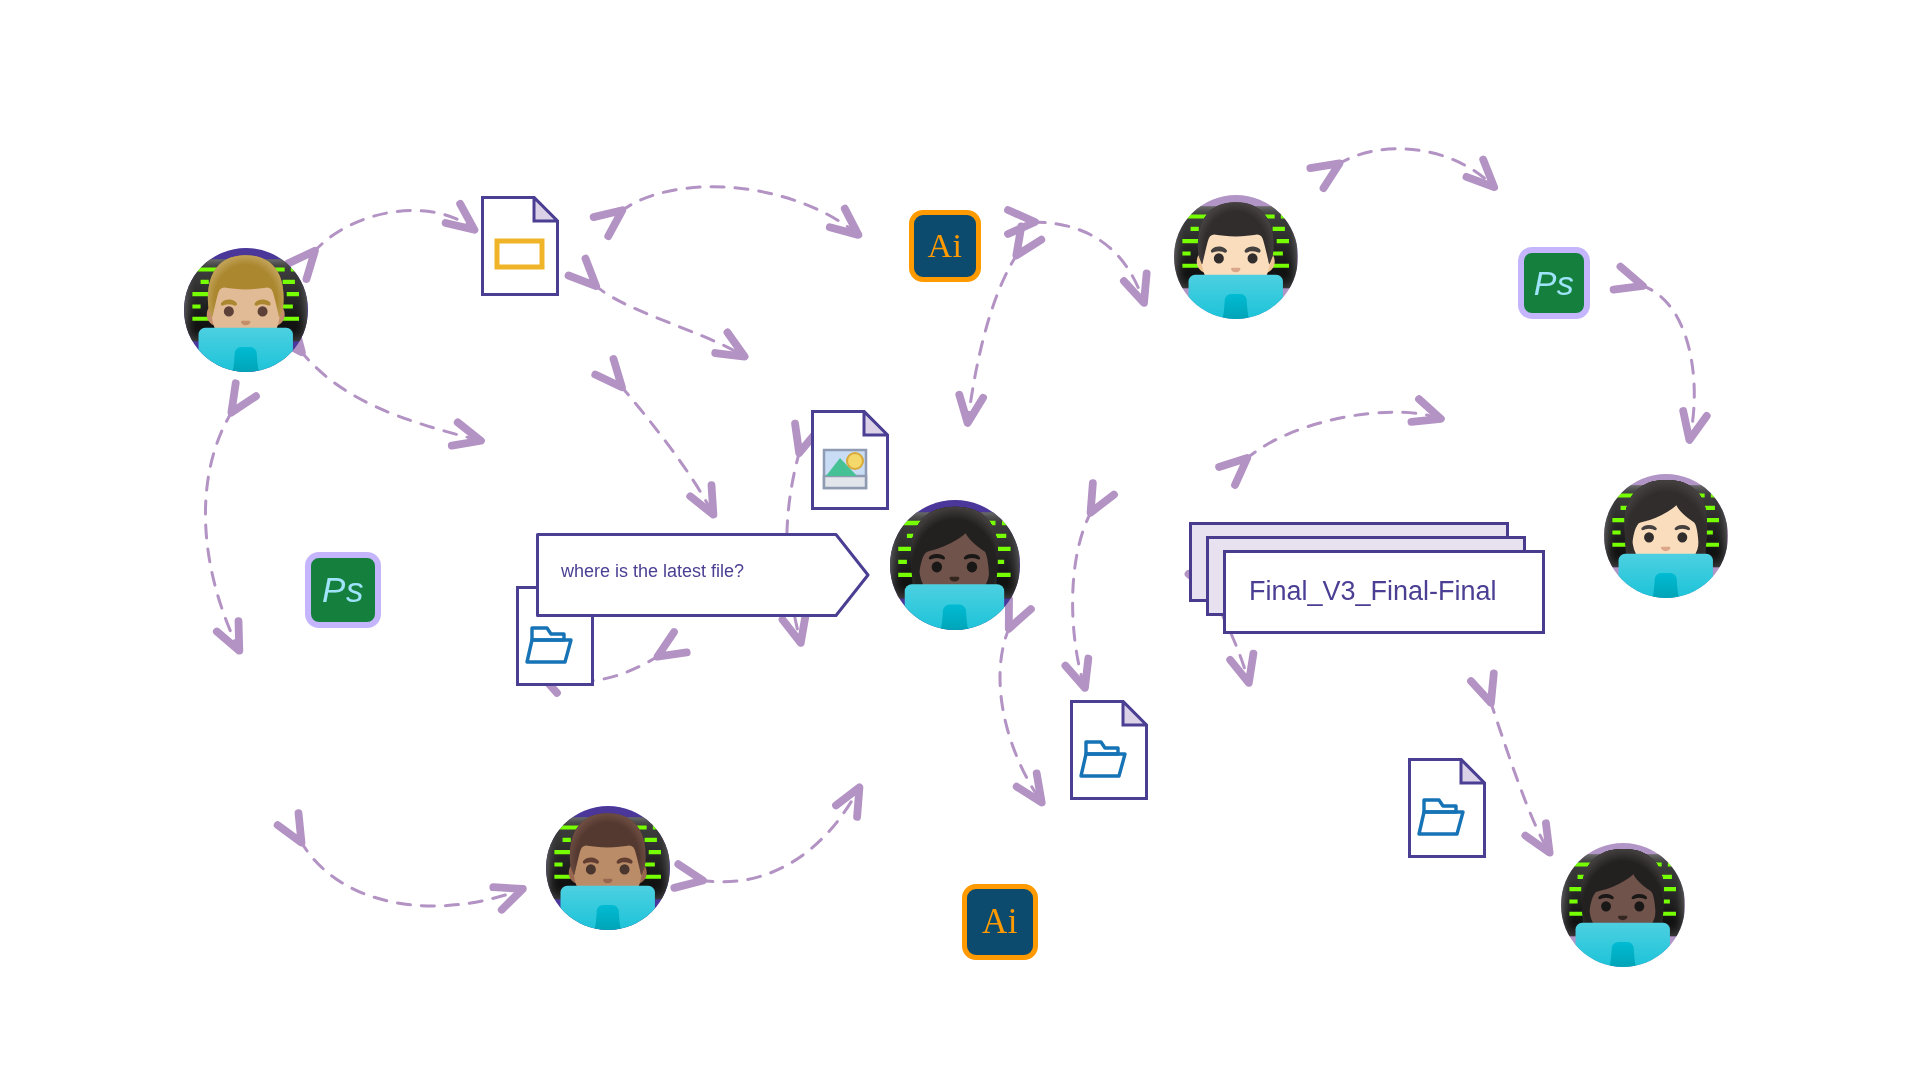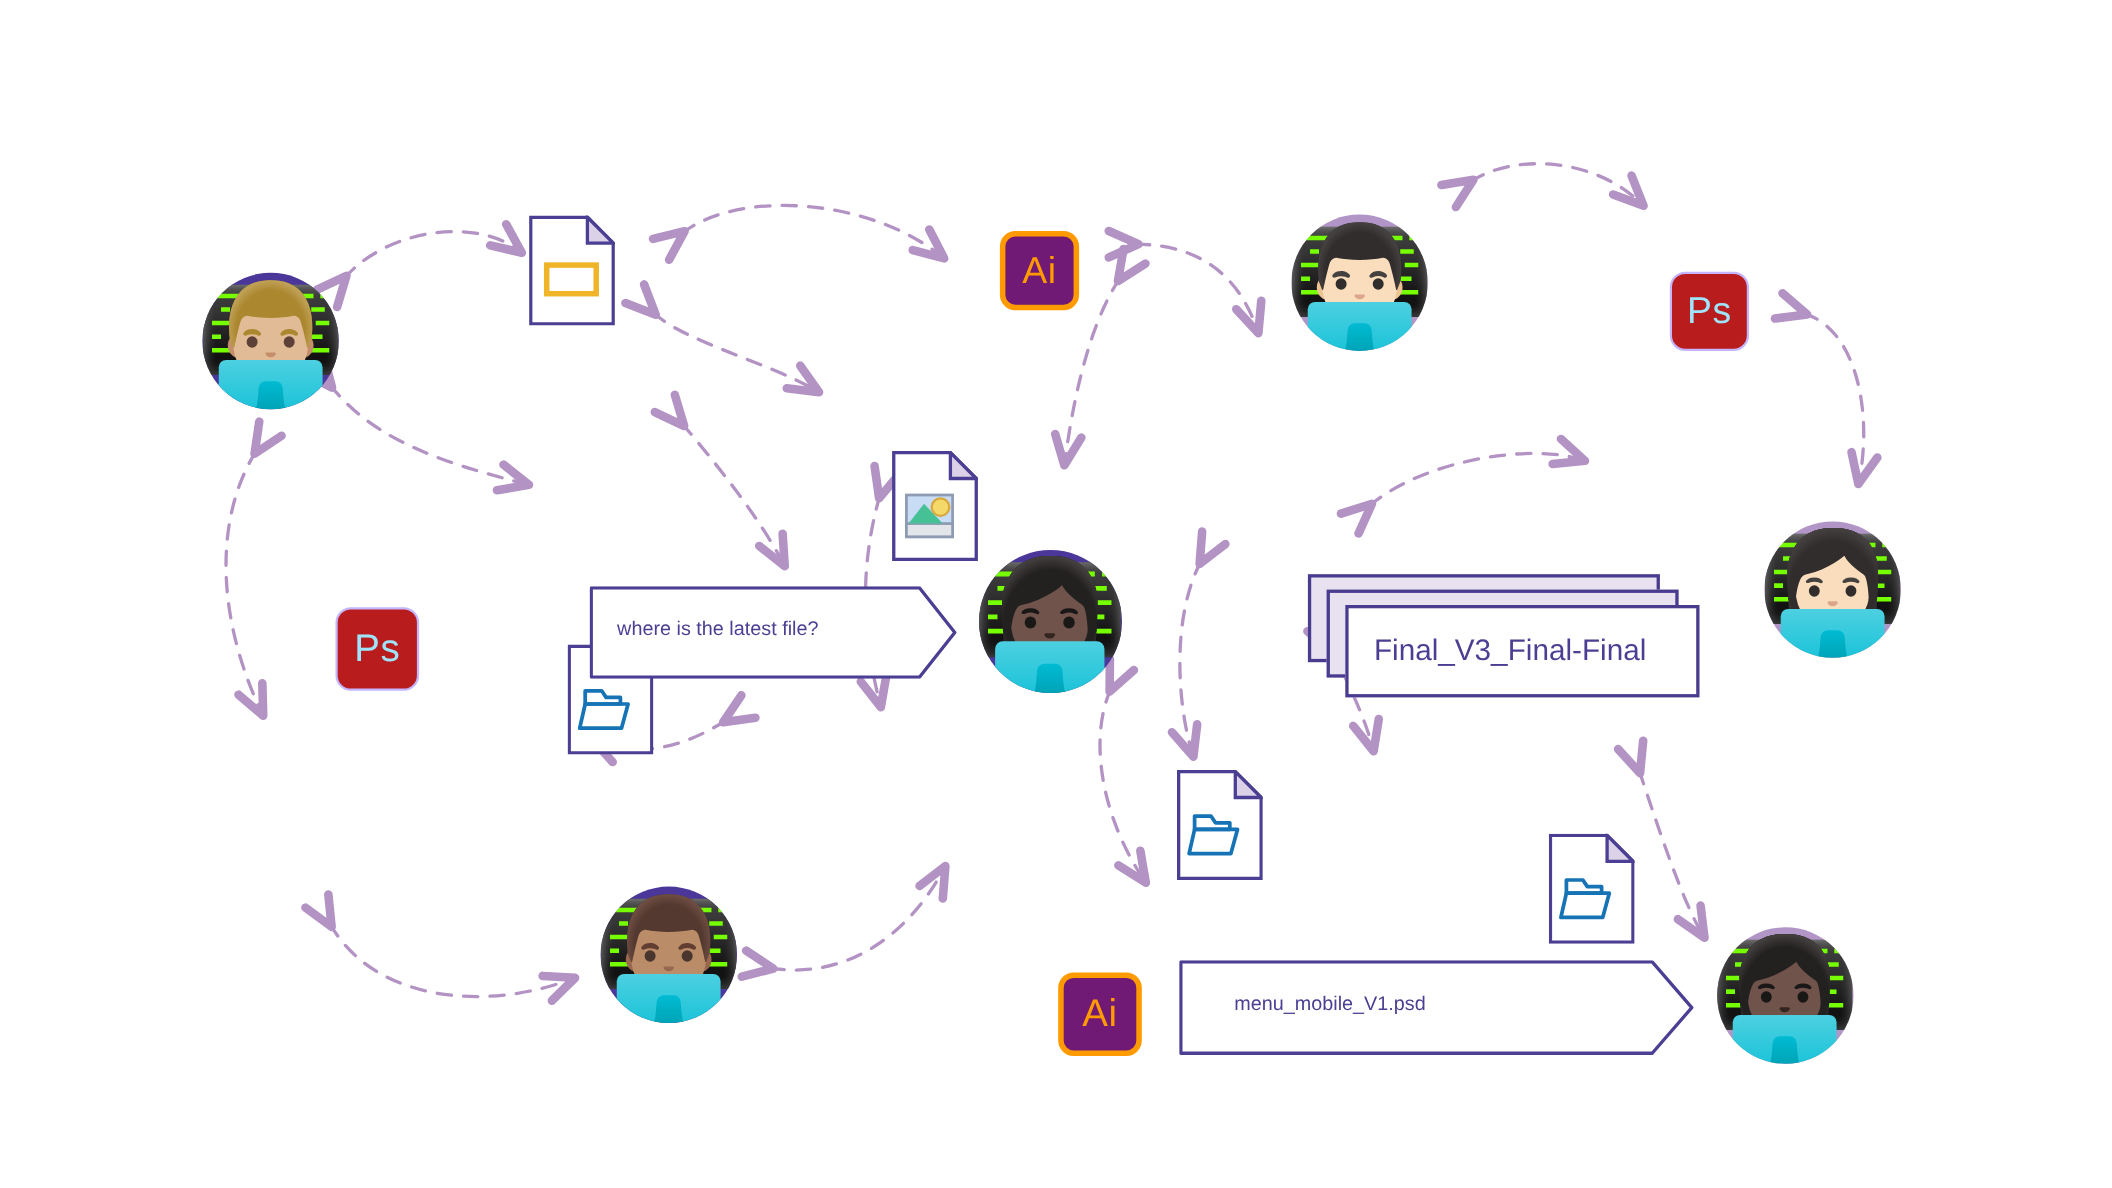--- a/index.html
+++ b/index.html
@@ -47,28 +47,30 @@
   .apptile {
     border-radius: 14px;
     display: flex;
     align-items: center;
     justify-content: center;
     font-weight: 400;
     letter-spacing: 0.5px;
     box-sizing: border-box;
   }
   .apptile.ps {
-    background: #b91c1c;
-    border: 2px solid #c4b5fd;
+    background: #15803d;
+    border: 6px solid #c4b5fd;
     color: #9FE4FB;
+    font-style: italic;
   }
   .apptile.ai {
-    background: #701a75;
+    background: #0c4a6e;
     border: 5px solid #FF9A00;
     color: #FF9A00;
+    font-family: Liberation Serif, serif;
   }
 
   
   .fileicon {
     position: relative;
   }
   .fileicon svg { display:block; width:100%; height:100%; }
 
   
   .cardstack { position: absolute; }
@@ -191,26 +193,20 @@
     <div class="label" style="left:60px; top:54px;">Final_V3_Final-Final</div>
   </div>
 
   <div class="banner" style="left:536px; top:533px; width:334px; height:84px;">
     <svg width="334" height="84" viewBox="0 0 334 84">
       <path d="M1.5,1.5 H300 L332,42 L300,82.5 H1.5 Z" fill="#ffffff" stroke="#4B3F93" stroke-width="3" stroke-linejoin="round"></path>
     </svg>
     <div class="label" style="left:25px; top:28px;">where is the latest file?</div>
   </div>
 
-  <div class="banner" style="left:1072px; top:873px; width:470px; height:86px;">
-    <svg width="470" height="86" viewBox="0 0 470 86">
-      <path d="M1.5,1.5 H430 L466,43 L430,84.5 H1.5 Z" fill="#ffffff" stroke="#4B3F93" stroke-width="3" stroke-linejoin="round"></path>
-    </svg>
-    <div class="label" style="left:50px; top:29px;">menu_mobile_V1.psd</div>
-  </div>
 
   <div class="node apptile ai" style="left:909px; top:210px; width:72px; height:72px; font-size:34px;">
     <span>Ai</span>
   </div>
 
   <div class="node apptile ps" style="left:1518px; top:247px; width:72px; height:72px; font-size:34px;">
     <span>Ps</span>
   </div>
 
   <div class="node apptile ps" style="left:305px; top:552px; width:76px; height:76px; font-size:35px;">

